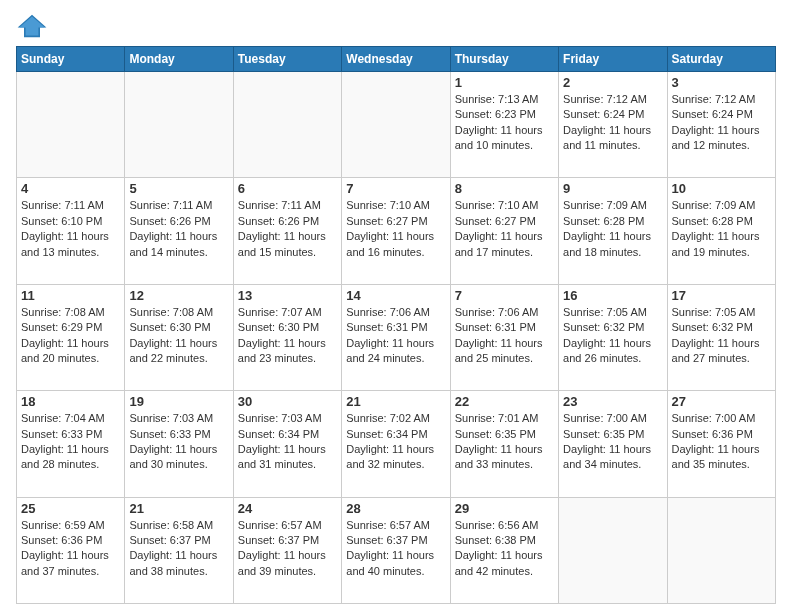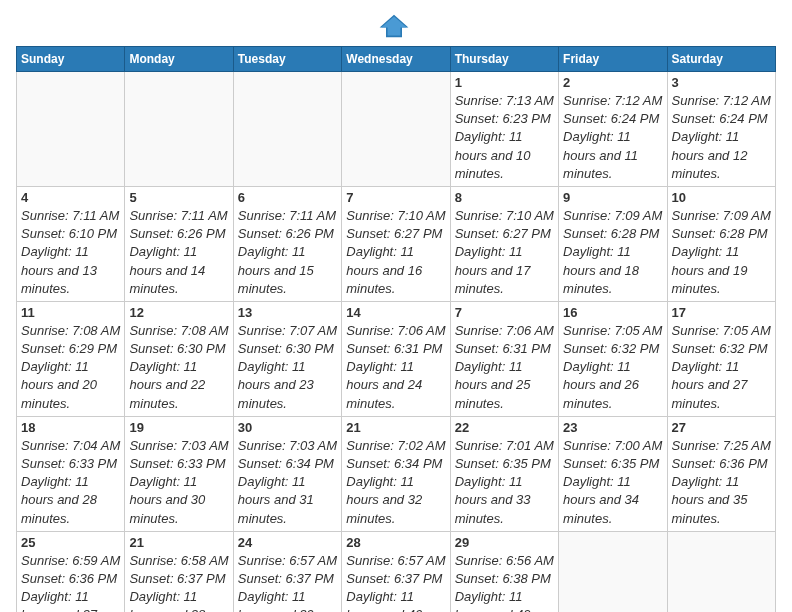--- a/index.html
+++ b/index.html
@@ -9,21 +9,20 @@
       width: 792px;
       height: 612px;
       overflow: hidden;
     }
     .page {
       width: 792px;
       height: 612px;
       padding: 12px 16px 8px 16px;
       display: flex;
       flex-direction: column;
-      align-items: center;
     }
     .header {
       display: flex;
       align-items: flex-start;
       justify-content: space-between;
       margin-bottom: 6px;
     }
     .logo {
       display: flex;
       align-items: center;
@@ -91,24 +90,23 @@
       background: #f9f9f9;
     }
     .day-number {
       font-size: 13px;
       font-weight: bold;
       color: #333;
       display: block;
       margin-bottom: 2px;
     }
     .day-info {
-      font-size: 13px;
+      font-size: 11px;
       color: #333;
       line-height: 1.4;
-      font-style: italic;
     }
   </style>
 </head>
 <body>
 
 <div class="page">
   <div class="header">
     <div class="logo">
       <svg class="logo-icon" viewBox="0 0 40 32" xmlns="http://www.w3.org/2000/svg">
         <polygon points="20,2 38,18 30,18 30,30 10,30 10,18 2,18" fill="#2a7ab5"></polygon>
@@ -305,21 +303,21 @@
           </td>
           <td>
             <span class="day-number">23</span>
             <div class="day-info">Sunrise: 7:00 AM
 Sunset: 6:35 PM
 Daylight: 11 hours
 and 34 minutes.</div>
           </td>
           <td>
             <span class="day-number">27</span>
-            <div class="day-info">Sunrise: 7:25 AM
+            <div class="day-info">Sunrise: 7:00 AM
 Sunset: 6:36 PM
 Daylight: 11 hours
 and 35 minutes.</div>
           </td>
         </tr>
         <tr>
           <td>
             <span class="day-number">25</span>
             <div class="day-info">Sunrise: 6:59 AM
 Sunset: 6:36 PM

